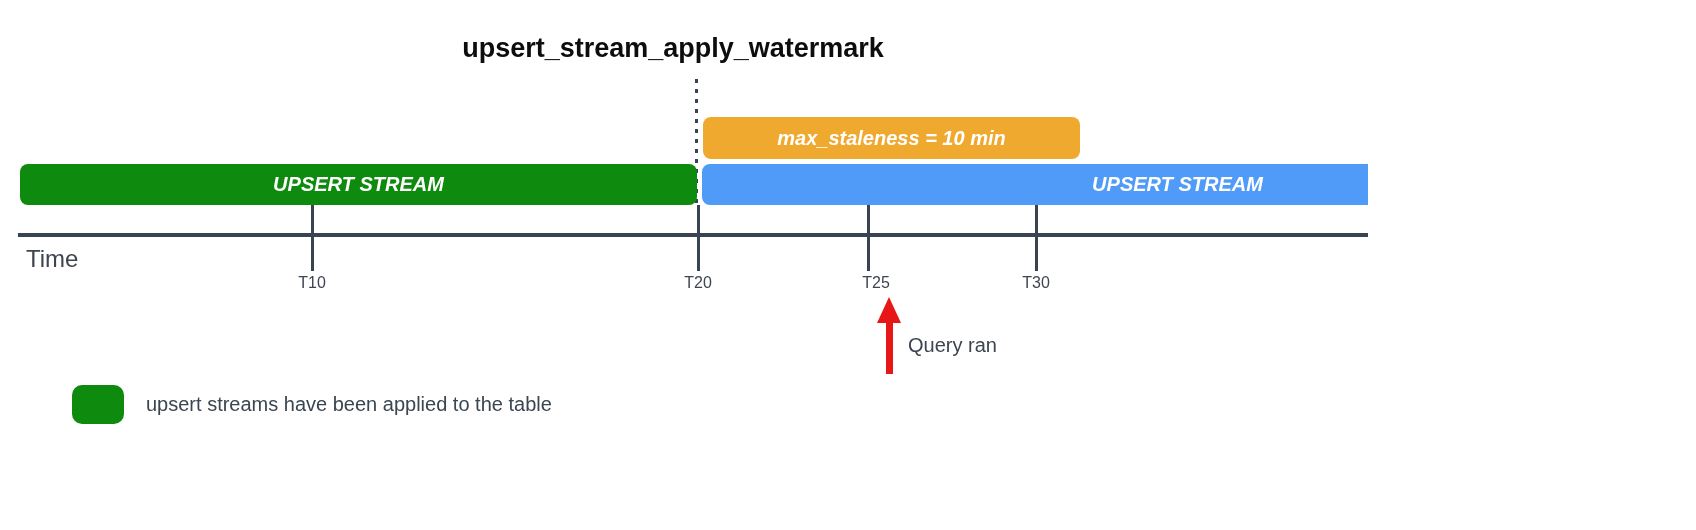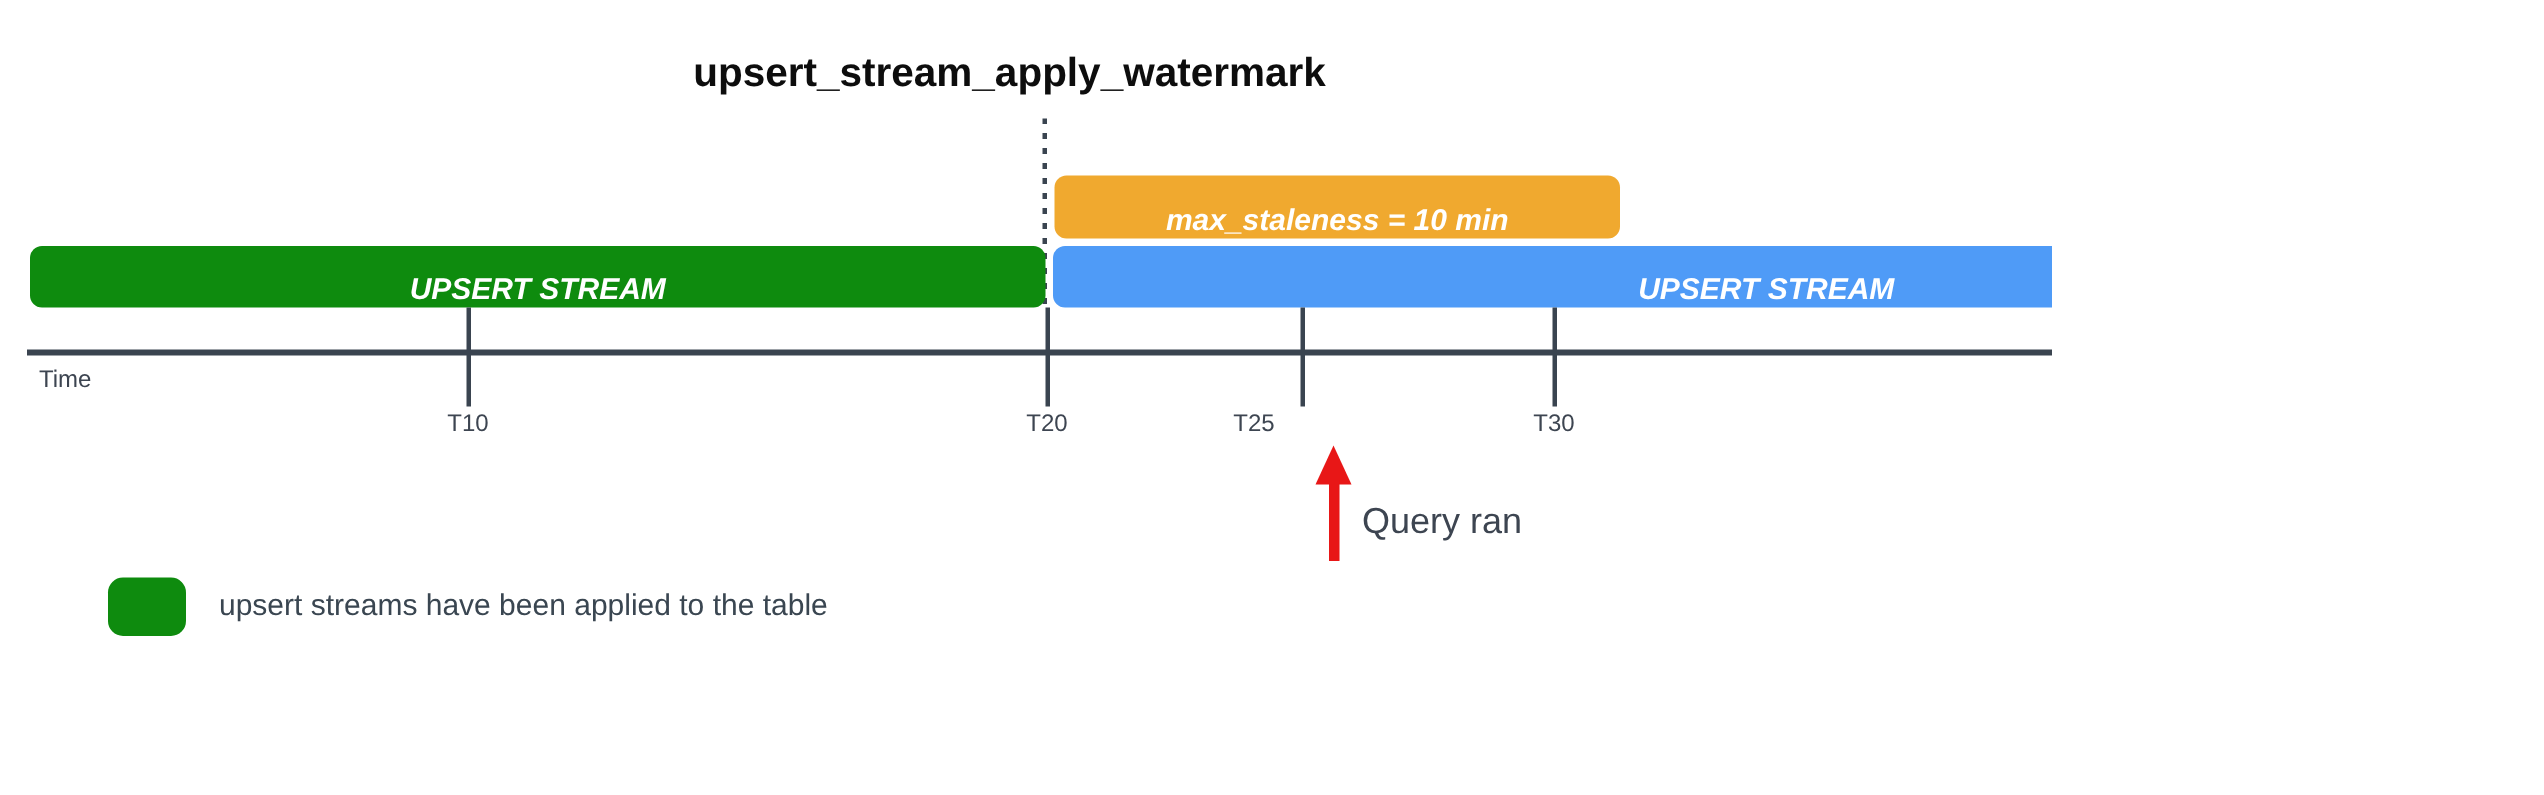--- a/index.html
+++ b/index.html
@@ -13,46 +13,46 @@
   .abs{position:absolute;}
   .diagram-title{
     top:33px;left:673px;transform:translateX(-50%);
     font-size:27px;font-weight:bold;color:#0d0d0d;white-space:nowrap;
   }
   .dashed-line{
     left:695px;top:79px;width:3px;height:126px;
     background:repeating-linear-gradient(to bottom,var(--axis) 0 4px,transparent 4px 10px);
   }
   .bar{
-    display:flex;align-items:flex-end;justify-content:center;
+    display:flex;align-items:center;justify-content:center;
     border-radius:8px;color:#ffffff;
     font-weight:bold;font-style:italic;font-size:20px;white-space:nowrap;
   }
   .bar-green{left:20px;top:164px;width:677px;height:41px;background:var(--green);}
   .bar-blue{left:702px;top:164px;width:951px;height:41px;background:var(--blue);}
   .bar-orange{left:703px;top:117px;width:377px;height:42px;background:var(--orange);}
   .axis-line{left:18px;top:233px;width:1626px;height:4px;background:var(--axis);}
   .axis-arrowhead{
     left:1638px;top:224px;width:0;height:0;
     border-top:11px solid transparent;border-bottom:11px solid transparent;
     border-left:26px solid var(--axis);
   }
-  .axis-label{left:26px;top:245px;font-size:16px;color:var(--text_dark);}
+  .axis-label{left:26px;top:245px;font-size:24px;color:var(--text_dark);}
   .tick-line{position:absolute;top:205px;width:3px;height:66px;background:var(--axis);}
   .tick-label{
     position:absolute;top:274px;transform:translateX(-50%);
     font-size:16px;color:var(--text_dark);white-space:nowrap;
   }
   .query-arrow-shaft{left:886px;top:320px;width:7px;height:54px;background:var(--red);}
   .query-arrow-head{
     left:877px;top:297px;width:0;height:0;
     border-left:12px solid transparent;border-right:12px solid transparent;
     border-bottom:26px solid var(--red);
   }
-  .query-label{left:908px;top:334px;font-size:24px;color:var(--text_dark);white-space:nowrap;text-align:right;}
+  .query-label{left:908px;top:334px;font-size:20px;color:var(--text_dark);white-space:nowrap;text-align:right;}
   .legend{left:72px;top:385px;display:flex;flex-direction:column;gap:23px;}
   .legend-row{display:flex;align-items:center;gap:22px;height:39px;justify-content:flex-end;}
   .legend-swatch{width:52px;height:39px;border-radius:10px;flex:0 0 auto;}
   .legend-text{font-size:20px;color:#3a4651;white-space:nowrap;}
 </style>
 </head>
 <body>
 
 <div id="canvas">
 
@@ -75,21 +75,21 @@
   <div class="abs axis-line"></div>
   <div class="abs axis-arrowhead"></div>
   <div class="abs axis-label">Time</div>
 
   <div>
       <div class="tick-line" style="left: 310.5px;"></div>
       <div class="tick-label" style="left: 312px;">T10</div>
       <div class="tick-line" style="left: 696.5px;"></div>
       <div class="tick-label" style="left: 698px;">T20</div>
       <div class="tick-line" style="left: 866.5px;"></div>
-      <div class="tick-label" style="left: 836px; text-align: right;">T25</div>
+      <div class="tick-label" style="left: 876px; text-align: right;">T25</div>
       <div class="tick-line" style="left: 1034.5px;"></div>
       <div class="tick-label" style="left: 1036px; text-align: right;">T30</div>
       <div class="tick-line" style="left: 1433.5px;"></div>
       <div class="tick-label" style="left: 1435px; font-family: Liberation Serif, serif;">T40</div>
     </div>
 
   <div class="abs query-arrow-head"></div>
   <div class="abs query-arrow-shaft"></div>
   <div class="abs query-label">Query ran</div>
 

